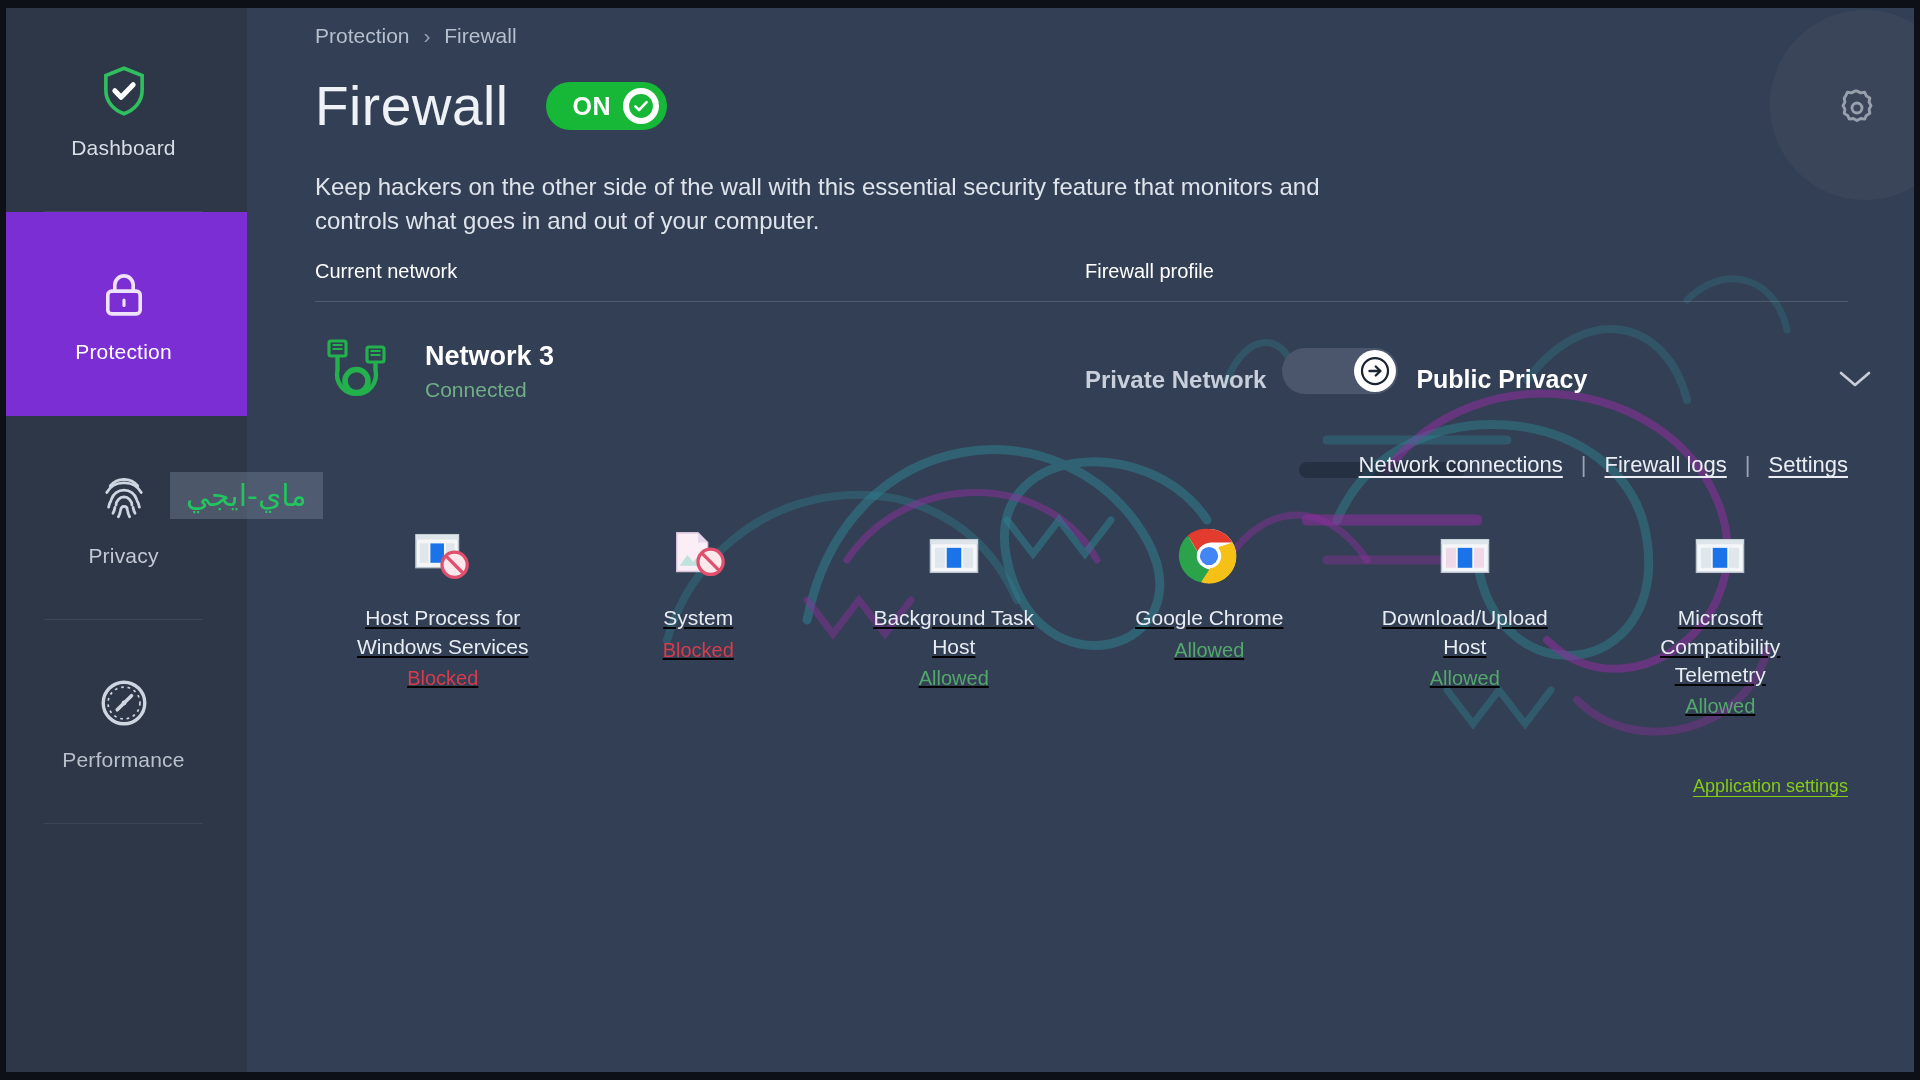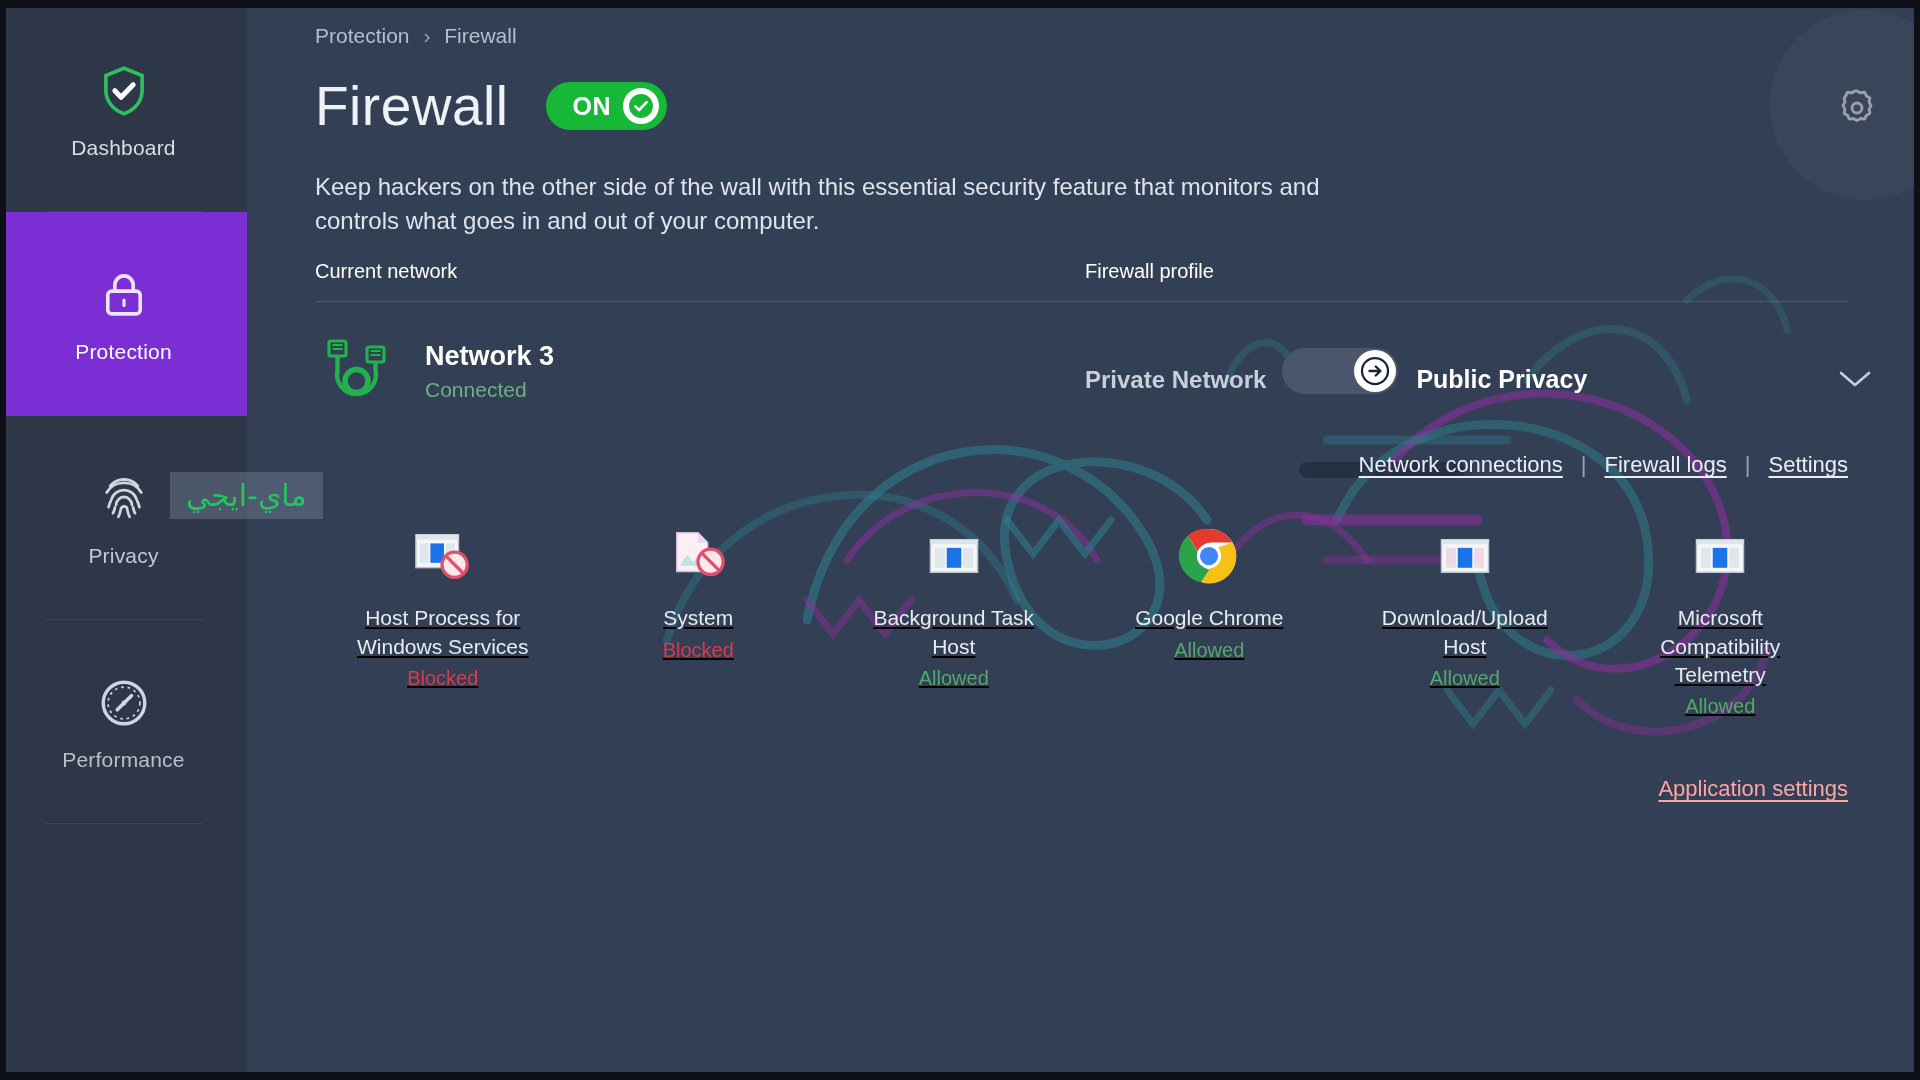--- a/index.html
+++ b/index.html
@@ -141,21 +141,21 @@
     flex: 1 1 0; display:flex; flex-direction:column;
     align-items:center; text-align:center; cursor:pointer;text-decoration:underline;
   }
   .app-icon { width: 64px; height: 64px; position:relative; display:flex; align-items:center; justify-content:center;}
   .app-name { margin-top: 16px; font-size: 21px; color:#e8ecf3; line-height:1.35; max-width: 190px; }
   .app-status { margin-top: 6px; font-size: 20px; }
   .st-blocked { color:#d93b4e; }
   .st-allowed { color:#53a86b; }
 
   .app-settings-row { display:flex; justify-content:flex-end; width:1533px; margin-top: 58px; }
-  .app-settings-row a { font-size:22px; color:#fca5a5; text-decoration:underline; text-underline-offset:4px; cursor:pointer;}
+  .app-settings-row a { font-size:18px; color:#84cc16; text-decoration:underline; text-underline-offset:4px; cursor:pointer;}
 
   
   .watermark {
     position:absolute; left: 170px; top: 472px; z-index: 30;
     background: rgba(120,132,155,0.42);
     padding: 6px 16px;
     font-size: 30px; color:#22c55e;
     direction: rtl;
     font-family: "DejaVu Sans", sans-serif;
     white-space: nowrap;

